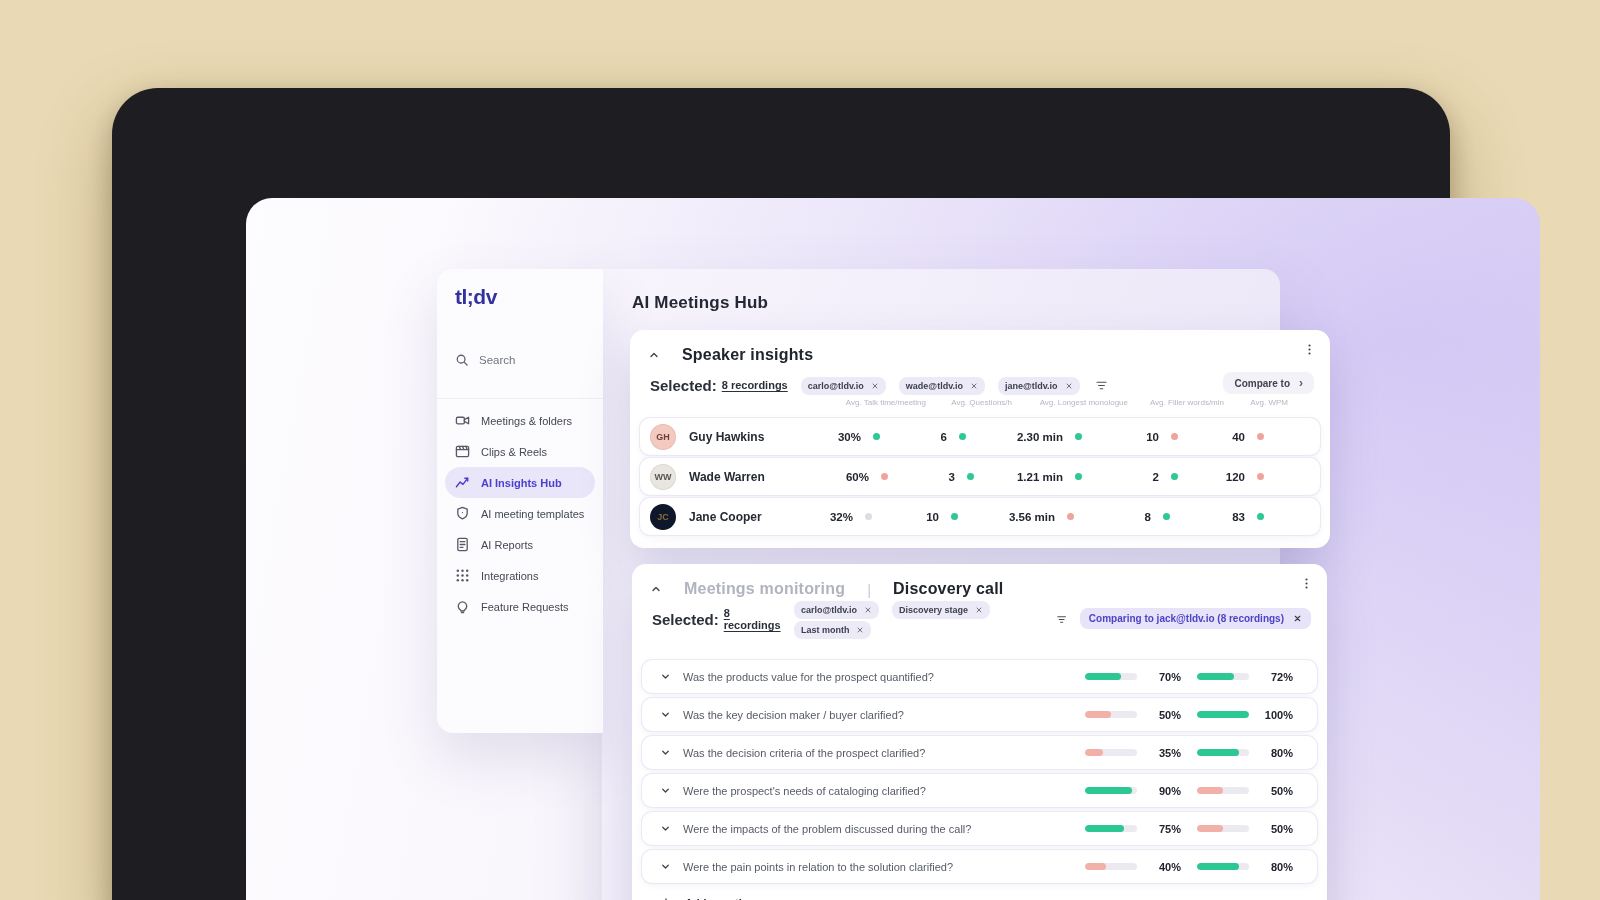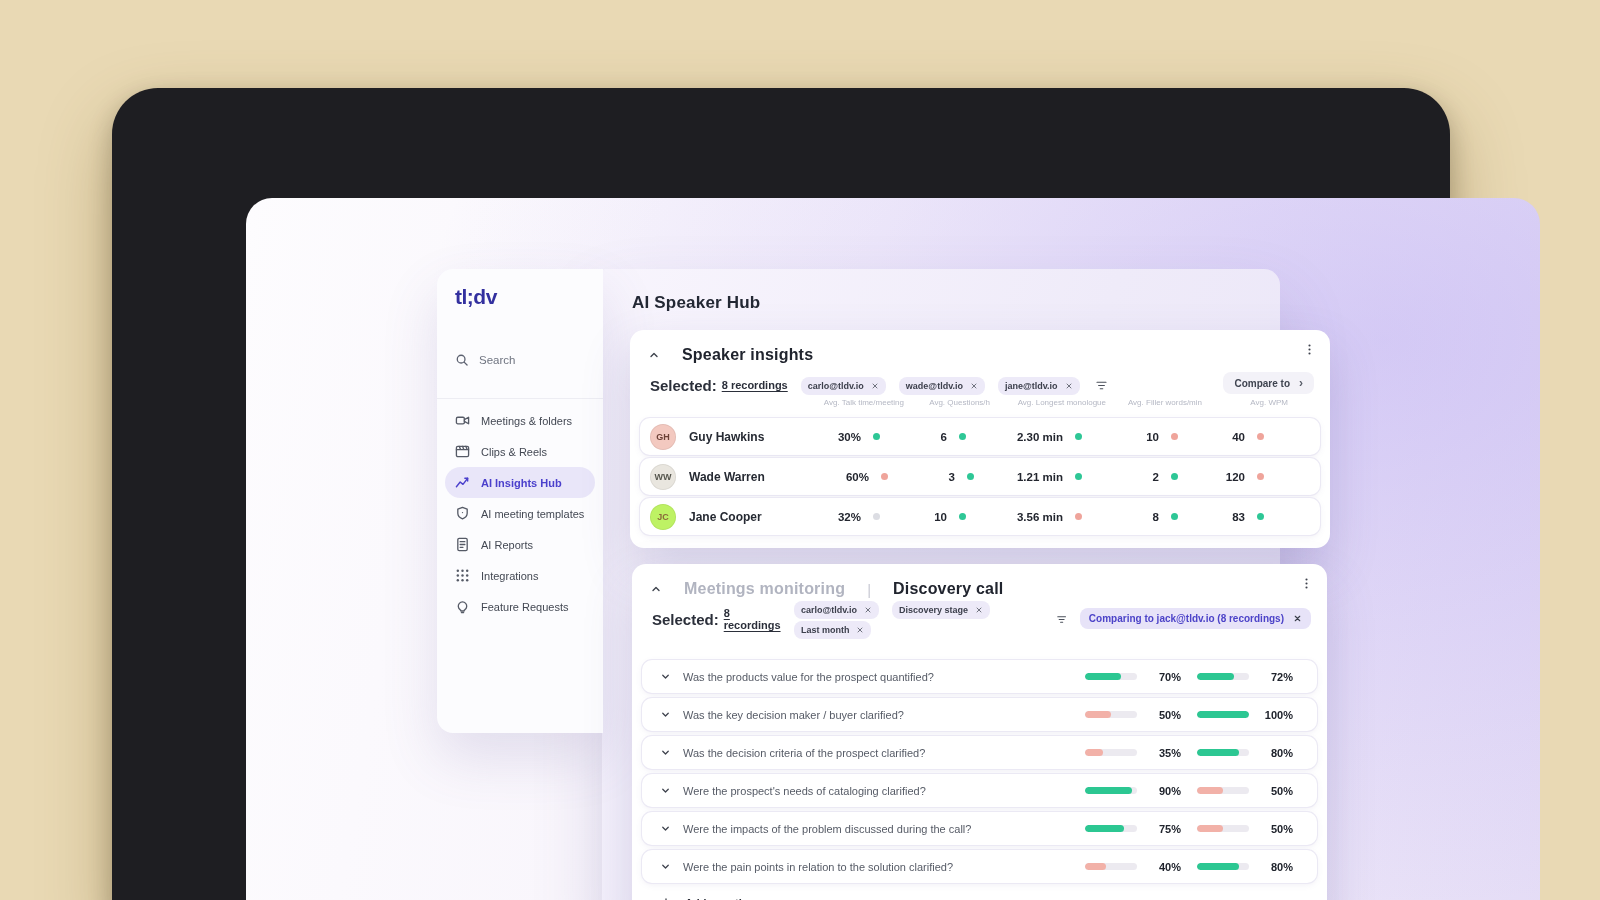--- a/index.html
+++ b/index.html
@@ -127,21 +127,21 @@
   .i13 { width:13px; height:13px; } .i14 { width:14px; height:14px; }
   .i15 { width:15px; height:15px; }
 </style>
 </head>
 <body>
 
 <div class="laptop">
   <div class="screen">
 
     <div class="backdrop">
-      <div class="page-title">AI Speaker Hub</div>
+      <div class="page-title">AI Meetings Hub</div>
     </div>
 
     <div class="sidebar">
       <div class="logo">tl;dv</div>
       <div class="search-row">
         <span class="icon i14">
           <svg viewBox="0 0 16 16" fill="none" stroke="currentColor" stroke-width="1.5" stroke-linecap="round">
               <circle cx="7" cy="7" r="4.4"></circle>
               <line x1="10.4" y1="10.4" x2="13.8" y2="13.8"></line>
             </svg>
@@ -276,21 +276,21 @@
         <span>Compare to</span>
         <span class="chev">›</span>
       </div>
 
       <div class="cols-row">
         <span class="cols-spacer"></span>
       <span class="col-head" style="width: 92px;">Avg. Talk time/meeting</span>
           <span class="col-head" style="width: 86px;">Avg. Questions/h</span>
           <span class="col-head" style="width: 116px;">Avg. Longest monologue</span>
           <span class="col-head" style="width: 96px;">Avg. Filler words/min</span>
-          <span class="col-head" style="width: 86px;">Avg. WPM</span>
+          <span class="col-head" style="width: 64px;">Avg. WPM</span>
         </div>
       <div class="speaker-rows">
           <div class="speaker-row">
             <span class="avatar" style="background:#f3c9c0;color:#6d4238">GH</span>
             <span class="speaker-name">Guy Hawkins</span>
             <span class="metric" style="width:92px">
               <span class="mval">30%</span>
               <span class="dot green"></span>
             </span>
             <span class="metric" style="width:86px">
@@ -328,39 +328,39 @@
             <span class="metric" style="width:96px">
               <span class="mval">2</span>
               <span class="dot green"></span>
             </span>
             <span class="metric" style="width:86px">
               <span class="mval">120</span>
               <span class="dot red"></span>
             </span>
           </div>
           <div class="speaker-row">
-            <span class="avatar" style="background:#bef264;color:#8a6b3a">JC</span>
+            <span class="avatar" style="background:#0f172a;color:#8a6b3a">JC</span>
             <span class="speaker-name">Jane Cooper</span>
             <span class="metric" style="width:92px">
               <span class="mval">32%</span>
               <span class="dot gray"></span>
             </span>
             <span class="metric" style="width:86px">
               <span class="mval">10</span>
               <span class="dot green"></span>
             </span>
             <span class="metric" style="width:116px">
               <span class="mval">3.56 min</span>
               <span class="dot red"></span>
             </span>
             <span class="metric" style="width:96px">
               <span class="mval">8</span>
               <span class="dot green"></span>
             </span>
-            <span class="metric" style="width:86px">
+            <span class="metric" style="width:94px">
               <span class="mval">83</span>
               <span class="dot green"></span>
             </span>
           </div>
         </div>
     </div>
 
     <div class="card card-playbook">
       <div class="card-head">
         <span class="caret-btn icon i12">

